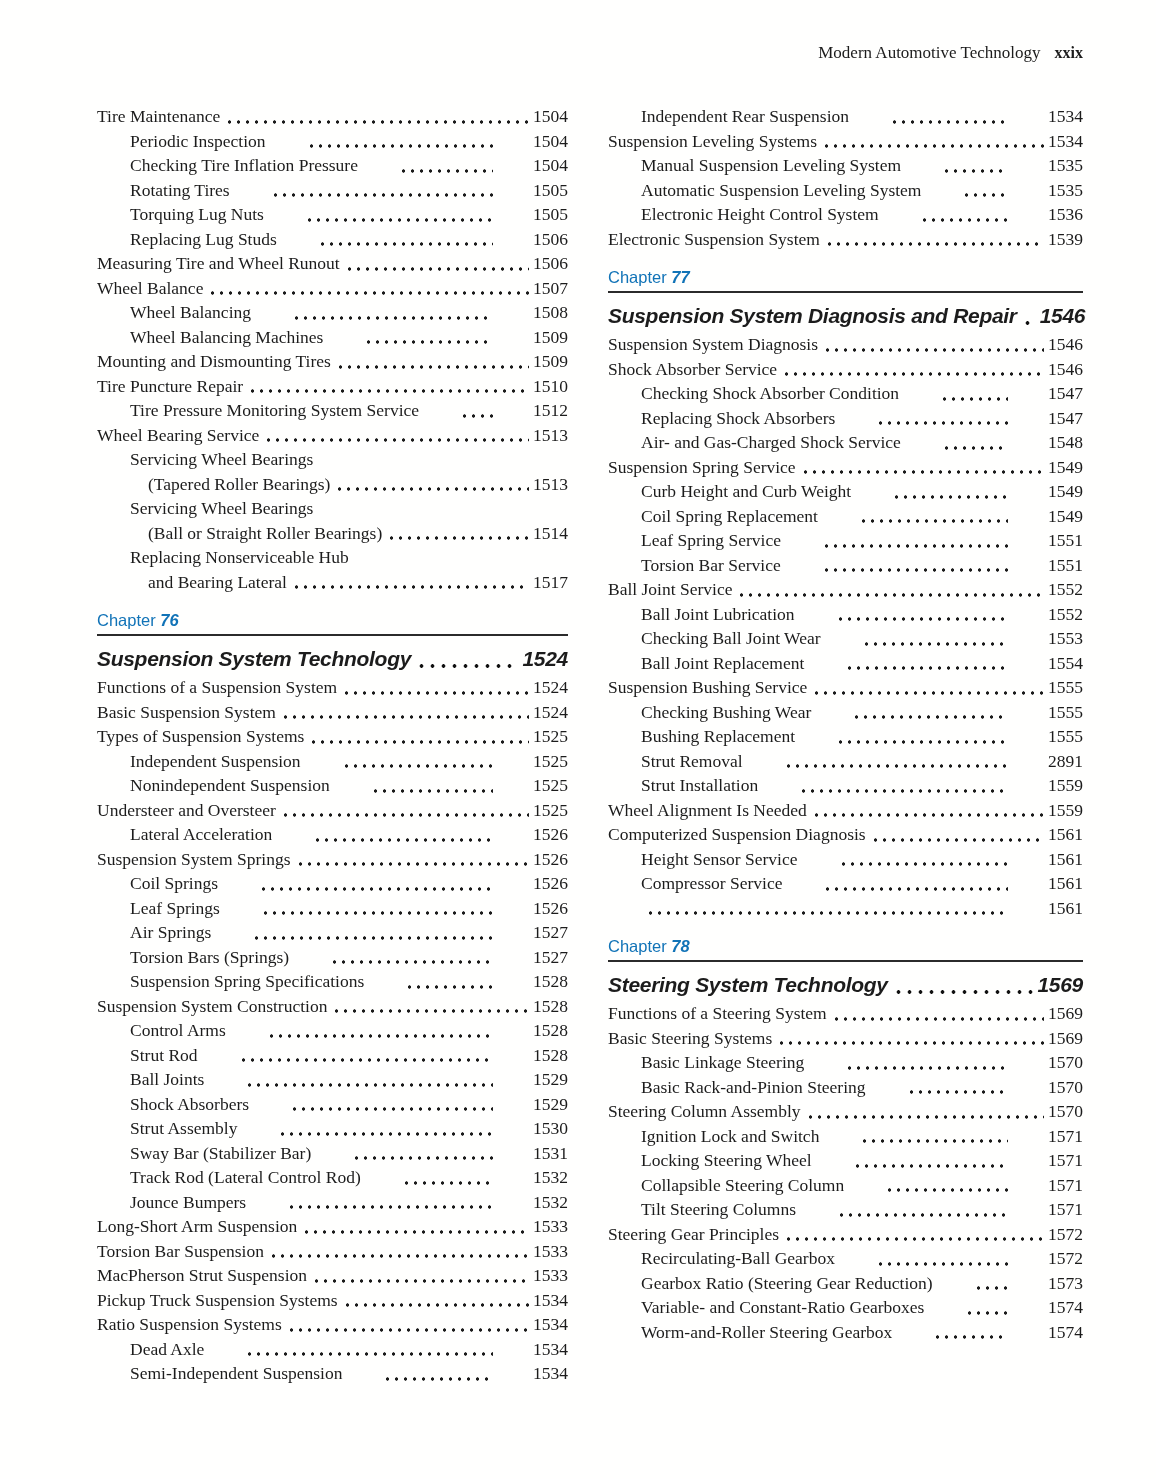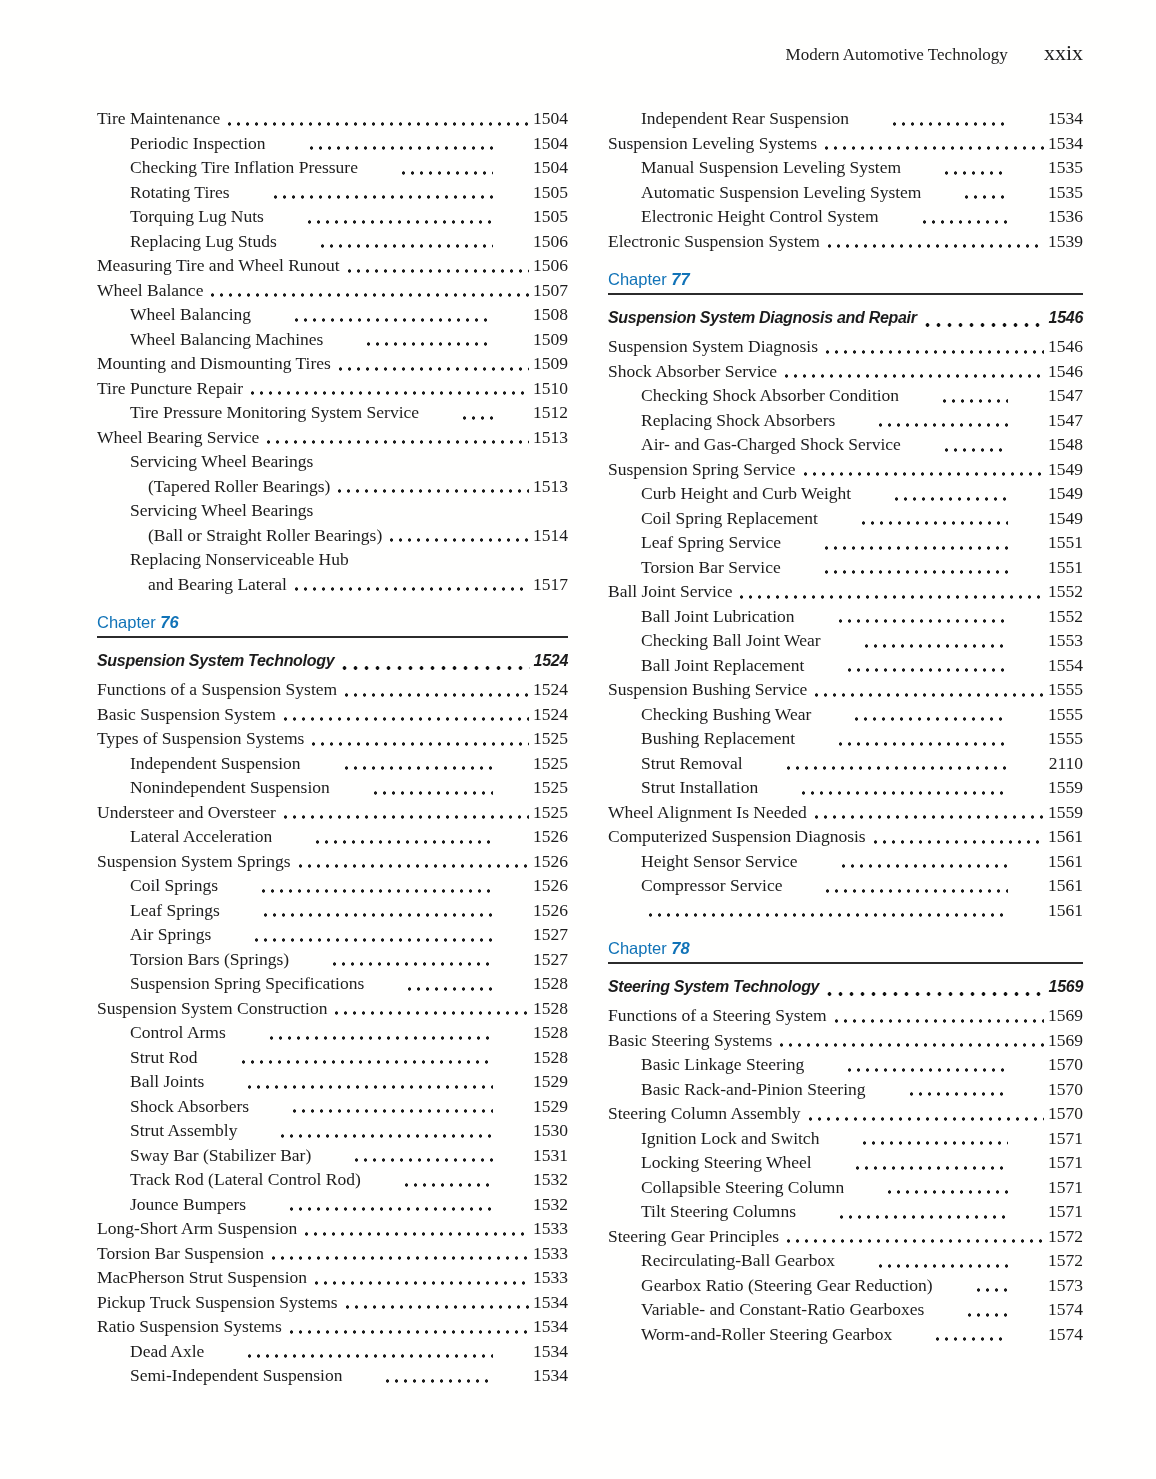--- a/index.html
+++ b/index.html
@@ -10,24 +10,24 @@
     color: #1c1c1c;
     position: relative;
   }
   .page {
     width: 1156px; height: 1479px;
     padding: 42px 73px 0 97px;
     background: #fffffe;
   }
   .page-header {
     display: flex; justify-content: flex-end; align-items: baseline;
-    gap: 36px; font-size: 17px; line-height: 22px;
+    gap: 14px; font-size: 17px; line-height: 22px;
     margin-bottom: 40px;
   }
-  .folio { font-weight: normal; font-size: 22px; }
+  .folio { font-weight: bold; font-size: 16px; }
   .columns { display: flex; gap: 40px; }
   .col { width: 471px; }
   .col-right { width: 475px; }
 
   .toc-row {
     display: flex; align-items: baseline;
     font-size: 17.5px; line-height: 24.5px;
   }
   .indent-0 { padding-left: 0; text-align: right; }
   .indent-1 { padding-left: 33px; gap: 36px; }
@@ -50,21 +50,21 @@
     color: #1173b7; font-size: 16.5px; line-height: 23px;
   }
   .ch-num { font-weight: bold; font-style: italic; }
   .chapter-rule {
     border-bottom: 2px solid #2b2b2b;
     margin: 2px 0 9px 0;
   }
   .chapter-title {
     font-family: "Liberation Sans", sans-serif;
     font-weight: bold; font-style: italic;
-    font-size: 16px; line-height: 27px;
+    font-size: 21px; line-height: 27px;
     letter-spacing: -0.3px;
     margin-bottom: 3px;
   }
   .chapter-title .leader {
     height: 4.5px; margin-bottom: 4px;
     background-image: radial-gradient(circle at 50% 50%, #101010 1.7px, rgba(0,0,0,0) 2.2px);
     background-size: 11px 4.5px;
   }
 </style>
 </head>
@@ -443,21 +443,21 @@
           <span class="entry-page">1555</span>
         </div>
         <div class="toc-row indent-1">
           <span class="entry-label">Bushing Replacement</span>
           <span class="leader"></span>
           <span class="entry-page">1555</span>
         </div>
         <div class="toc-row indent-1">
           <span class="entry-label">Strut Removal</span>
           <span class="leader"></span>
-          <span class="entry-page">2110</span>
+          <span class="entry-page">2891</span>
         </div>
         <div class="toc-row indent-1">
           <span class="entry-label">Strut Installation</span>
           <span class="leader"></span>
           <span class="entry-page">1559</span>
         </div>
         <div class="toc-row indent-0">
           <span class="entry-label">Wheel Alignment Is Needed</span>
           <span class="leader"></span>
           <span class="entry-page">1559</span>

